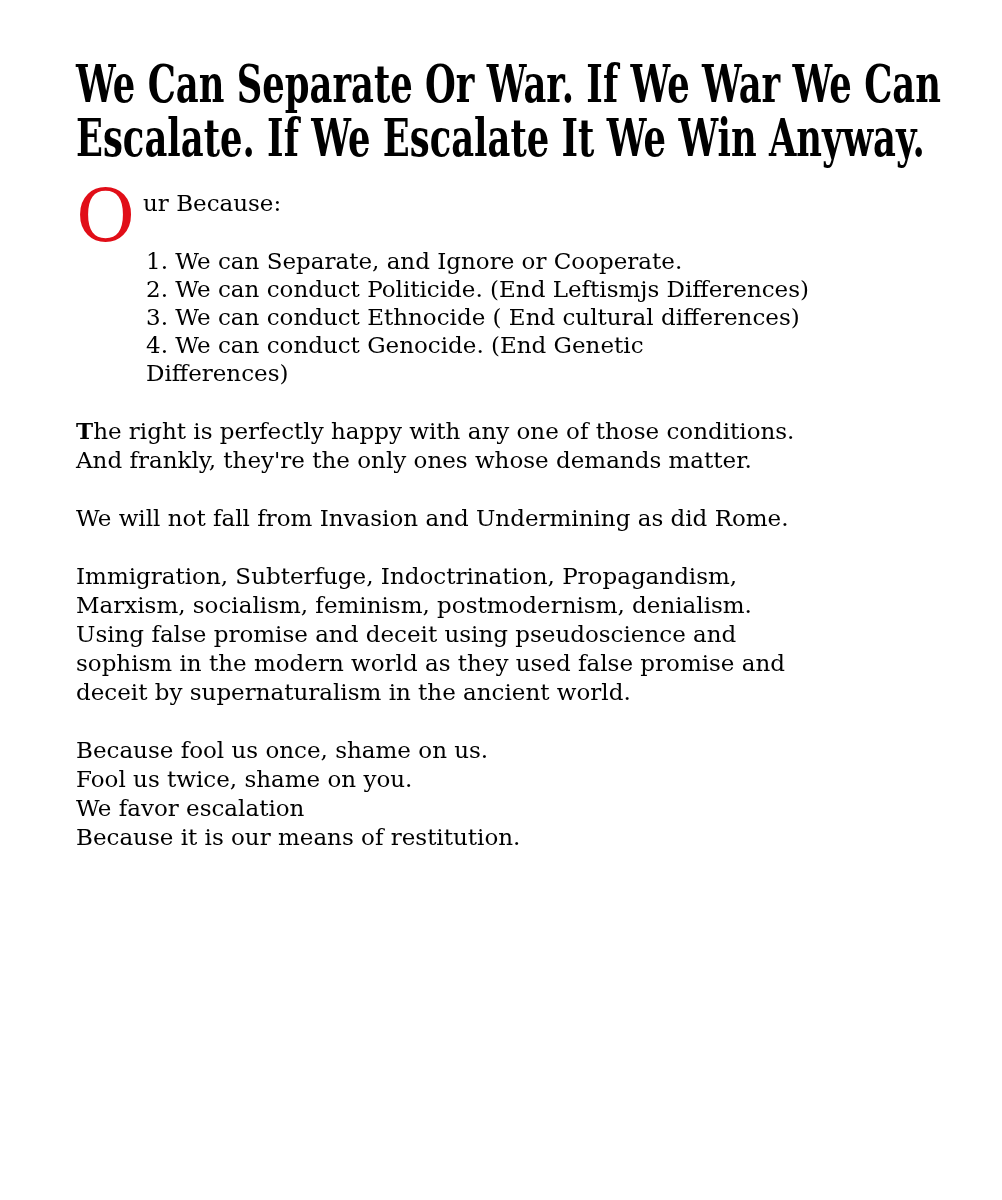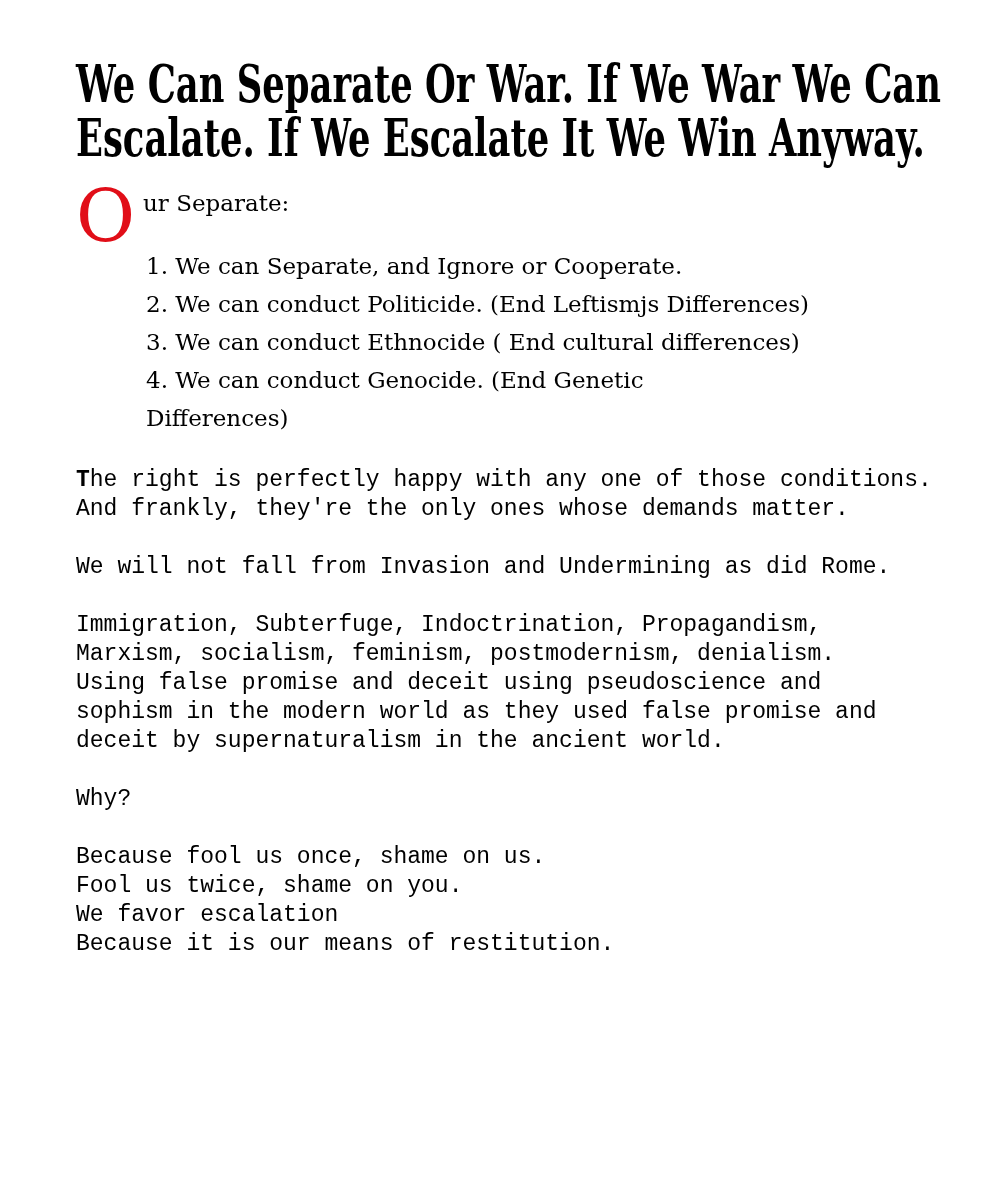--- a/index.html
+++ b/index.html
@@ -39,64 +39,62 @@
     font-size: 72px;
     line-height: 56px;
     color: #e10e18;
     margin: 0 8px 0 0;
     font-weight: 400;
   }
 
   .choices {
     margin: 29px 0 0 70px;
     font-size: 23px;
-    line-height: 38px;
+    line-height: 28px;
     white-space: pre-line;
   }
 
   .para {
     margin: 29px 0 0 0;
     font-size: 23px;
     line-height: 29px;
     white-space: pre-line;
-    font-family: Liberation Mono, monospace;
   }
 
   .lead { font-weight: 700; }
 </style>
 </head>
 <body>
 
 <div class="page">
   <div class="content">
 
     <h1 class="doc-title">We Can Separate Or War. If We War We Can
 Escalate. If We Escalate It We Win Anyway.</h1>
 
-    <p class="intro"><span class="dropcap">O</span><span>ur Separate:</span></p>
+    <p class="intro"><span class="dropcap">O</span><span>ur Because:</span></p>
 
     <div class="choices">1. We can Separate, and Ignore or Cooperate.
 2. We can conduct Politicide. (End Leftismjs Differences)
 3. We can conduct Ethnocide ( End cultural differences)
 4. We can conduct Genocide. (End Genetic
 Differences)</div>
 
     <p class="para"><b class="lead">T</b><span>he right is perfectly happy with any one of those conditions.
 And frankly, they're the only ones whose demands matter.</span></p>
 
 
     <p class="para"><span>We will not fall from Invasion and Undermining as did Rome.</span></p>
 
     <p class="para"><span>Immigration, Subterfuge, Indoctrination, Propagandism,
 Marxism, socialism, feminism, postmodernism, denialism.
 Using false promise and deceit using pseudoscience and
 sophism in the modern world as they used false promise and
 deceit by supernaturalism in the ancient world.</span></p>
 
-    <p class="para"><span>Why?</span></p>
 
     <p class="para"><span>Because fool us once, shame on us.
 Fool us twice, shame on you.
 We favor escalation
 Because it is our means of restitution.</span></p>
 
 
   </div>
 </div>
 

